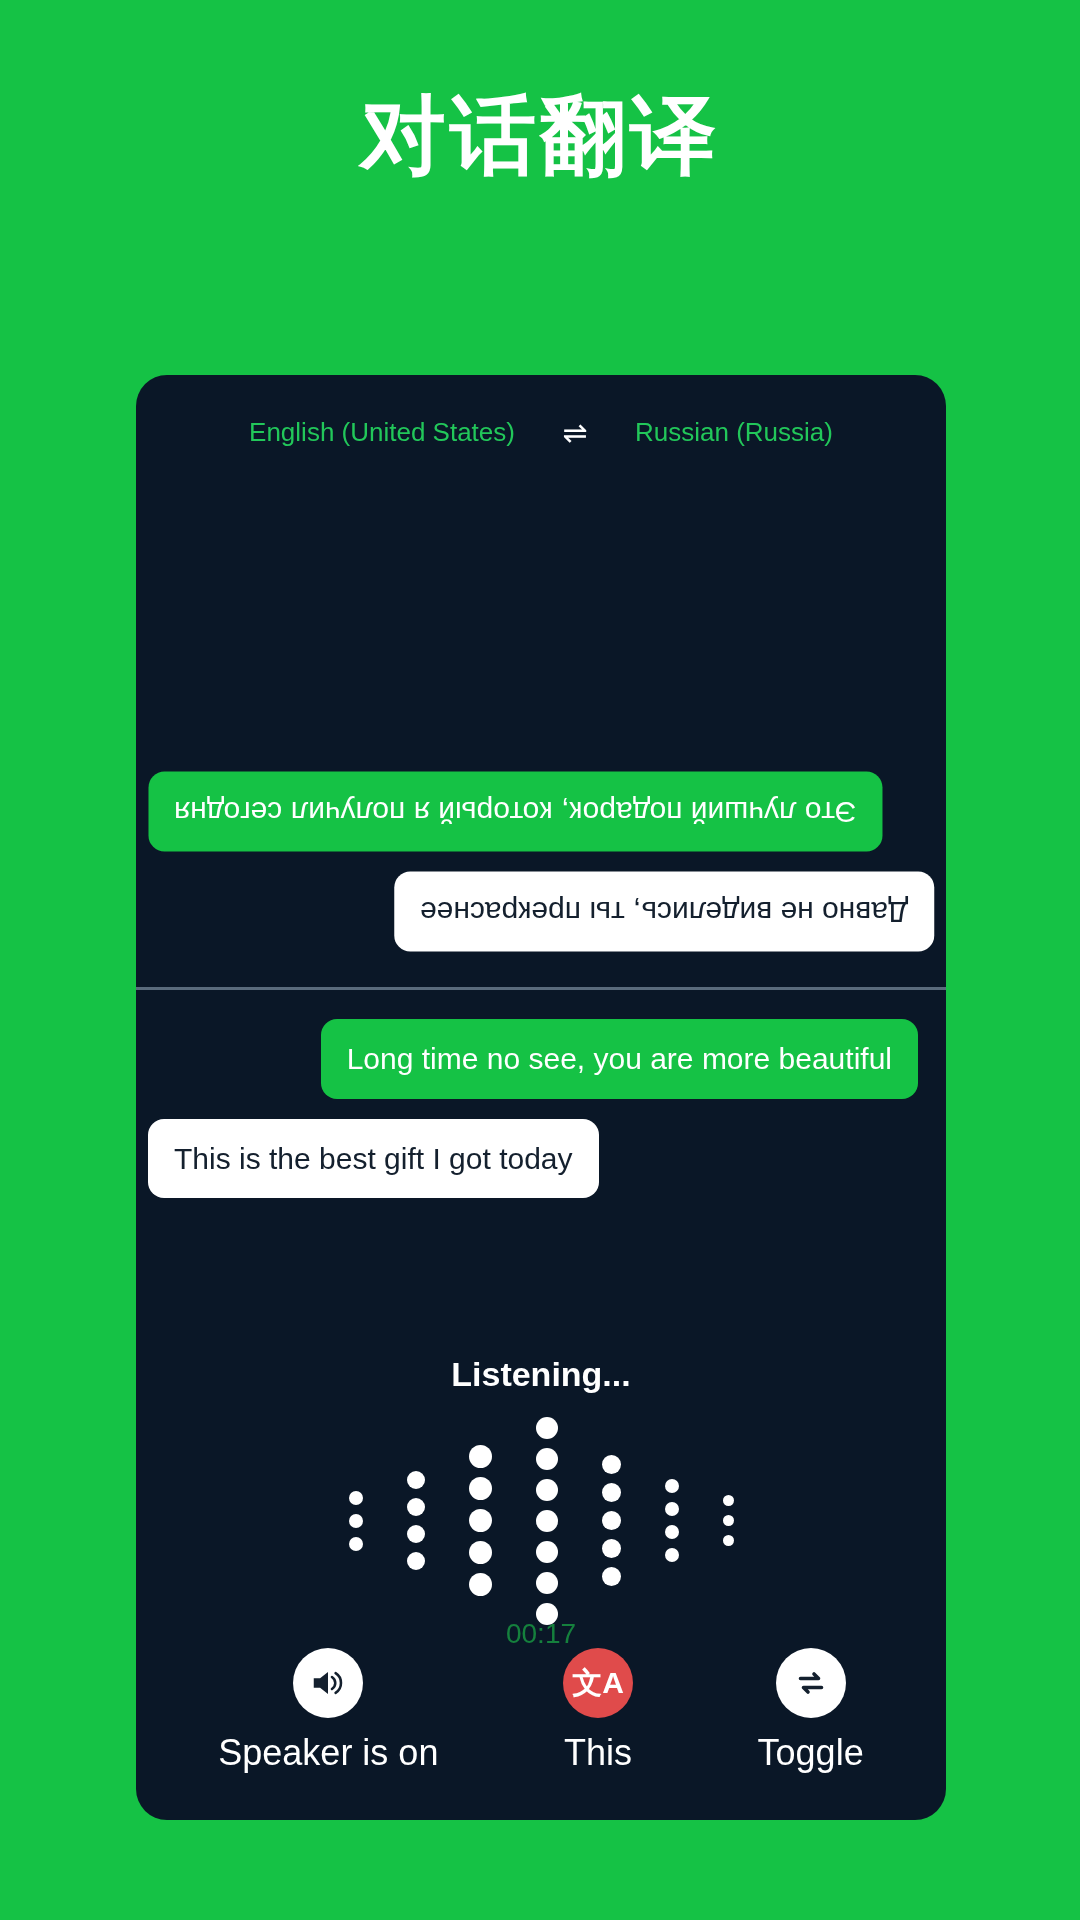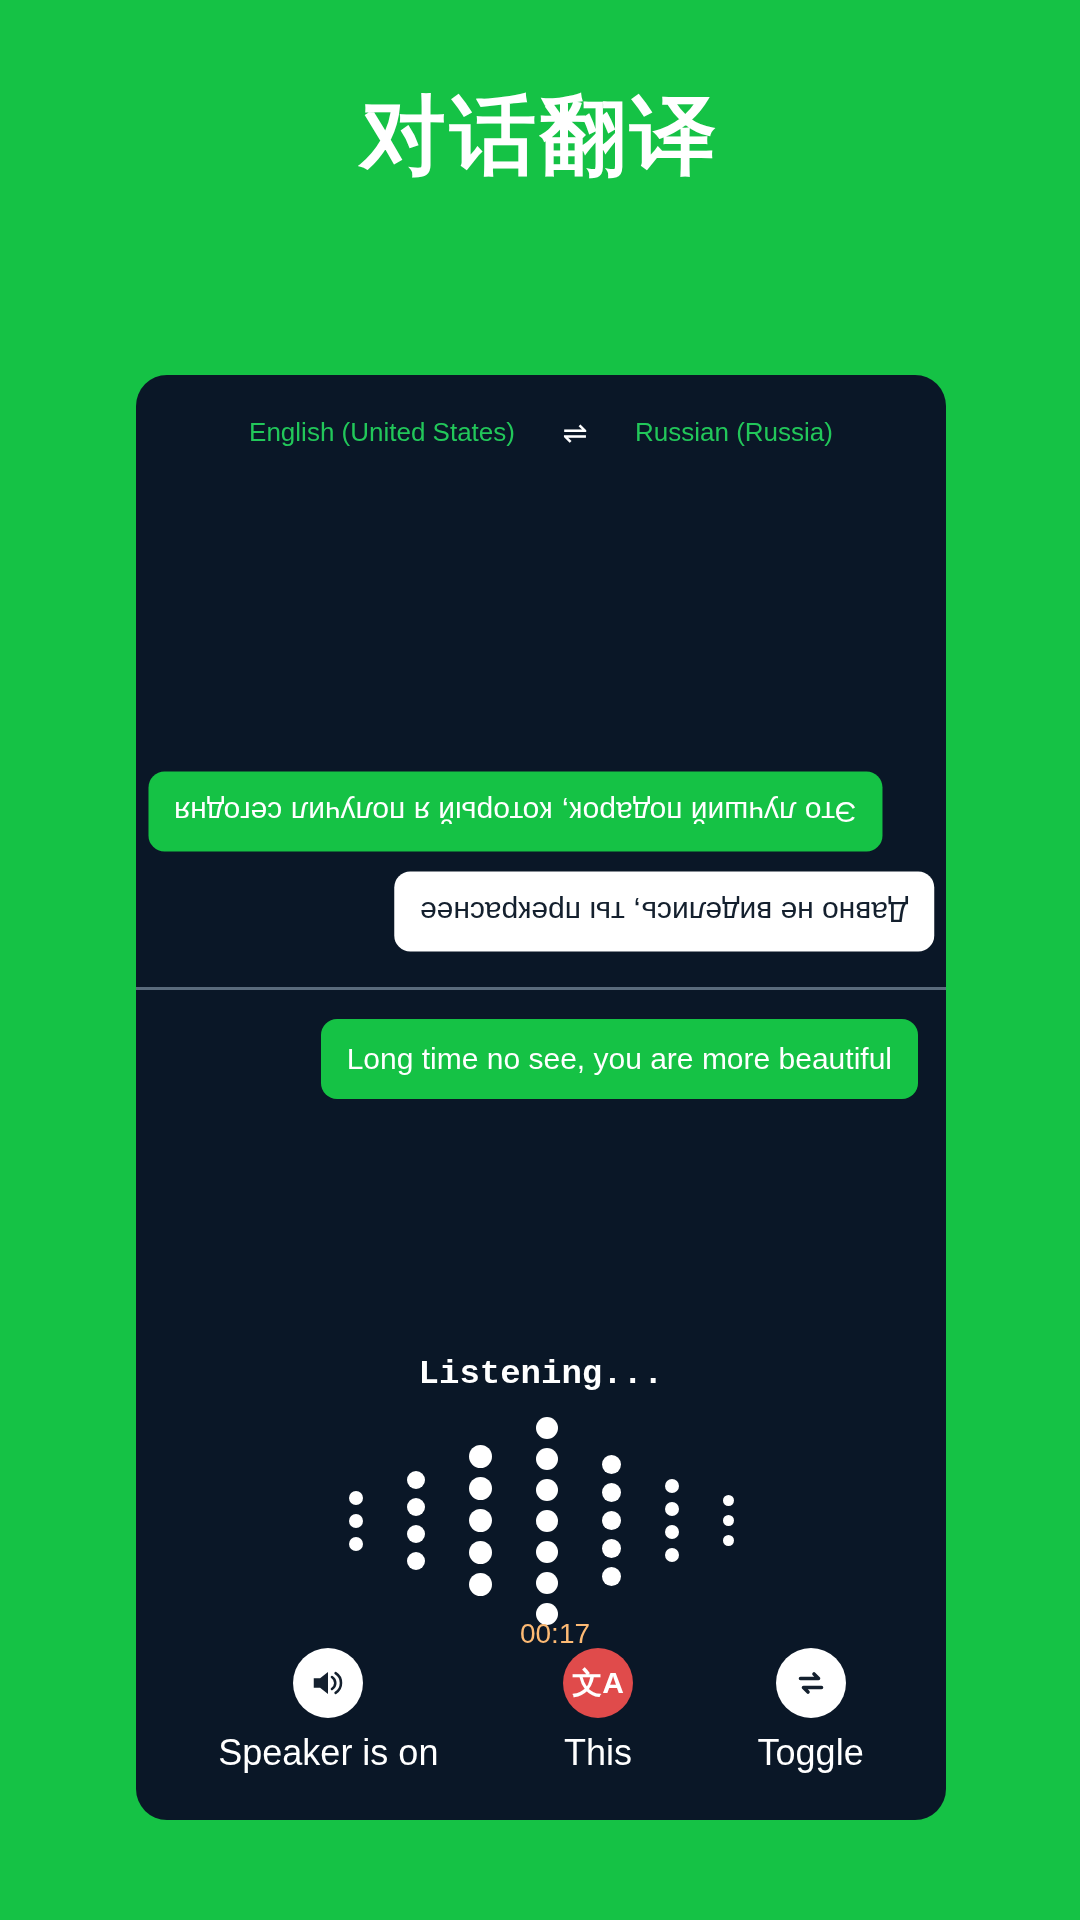--- a/index.html
+++ b/index.html
@@ -101,21 +101,20 @@
   .rotated { transform:rotate(180deg); }
 
   
   .listening-label {
     position:absolute;
     top:980px; left:0; width:100%;
     text-align:center;
     color:#FFFFFF;
     font-size:34px;
     font-weight:bold;
-    font-family:Liberation Mono, monospace;
   }
   .waveform {
     position:absolute;
     top:1058px; left:0; width:100%;
     height:175px;
     display:flex;
     align-items:center;
     justify-content:center;
     gap:44px;
   }
@@ -126,23 +125,23 @@
     justify-content:center;
     gap:9px;
   }
   .wave-dot {
     background:#FFFFFF;
     border-radius:50%;
   }
 
   .timer {
     position:absolute;
-    top:1243px; left:14px; width:100%;
-    text-align:center;
-    color:#fdba74;
+    top:1243px; left:0; width:100%;
+    text-align:center;
+    color:#15803d;
     font-size:28px;
   }
 
   
   .controls {
     position:absolute;
     bottom:46px; left:0; width:100%;
     display:flex;
     align-items:flex-start;
     justify-content:space-around;
@@ -188,20 +187,21 @@
 
     <div class="panel-top">
       <div class="bubble bubble-green align-left rotated">Это лучший подарок, который я получил сегодня</div>
       <div class="bubble bubble-white align-right rotated">Давно не виделись, ты прекраснее</div>
     </div>
 
     <div class="divider"></div>
 
     <div class="panel-bottom">
       <div class="bubble bubble-green align-right">Long time no see, you are more beautiful</div>
+      <div class="bubble bubble-white align-left">This is the best gift I got today</div>
     </div>
 
     <div class="listening-label">Listening...</div>
 
     <div class="waveform" id="waveform">
         <div class="wave-col">
           <div class="wave-dot" style="width: 14px; height: 14px;"></div>
           <div class="wave-dot" style="width: 14px; height: 14px;"></div>
           <div class="wave-dot" style="width: 14px; height: 14px;"></div>
         </div>

